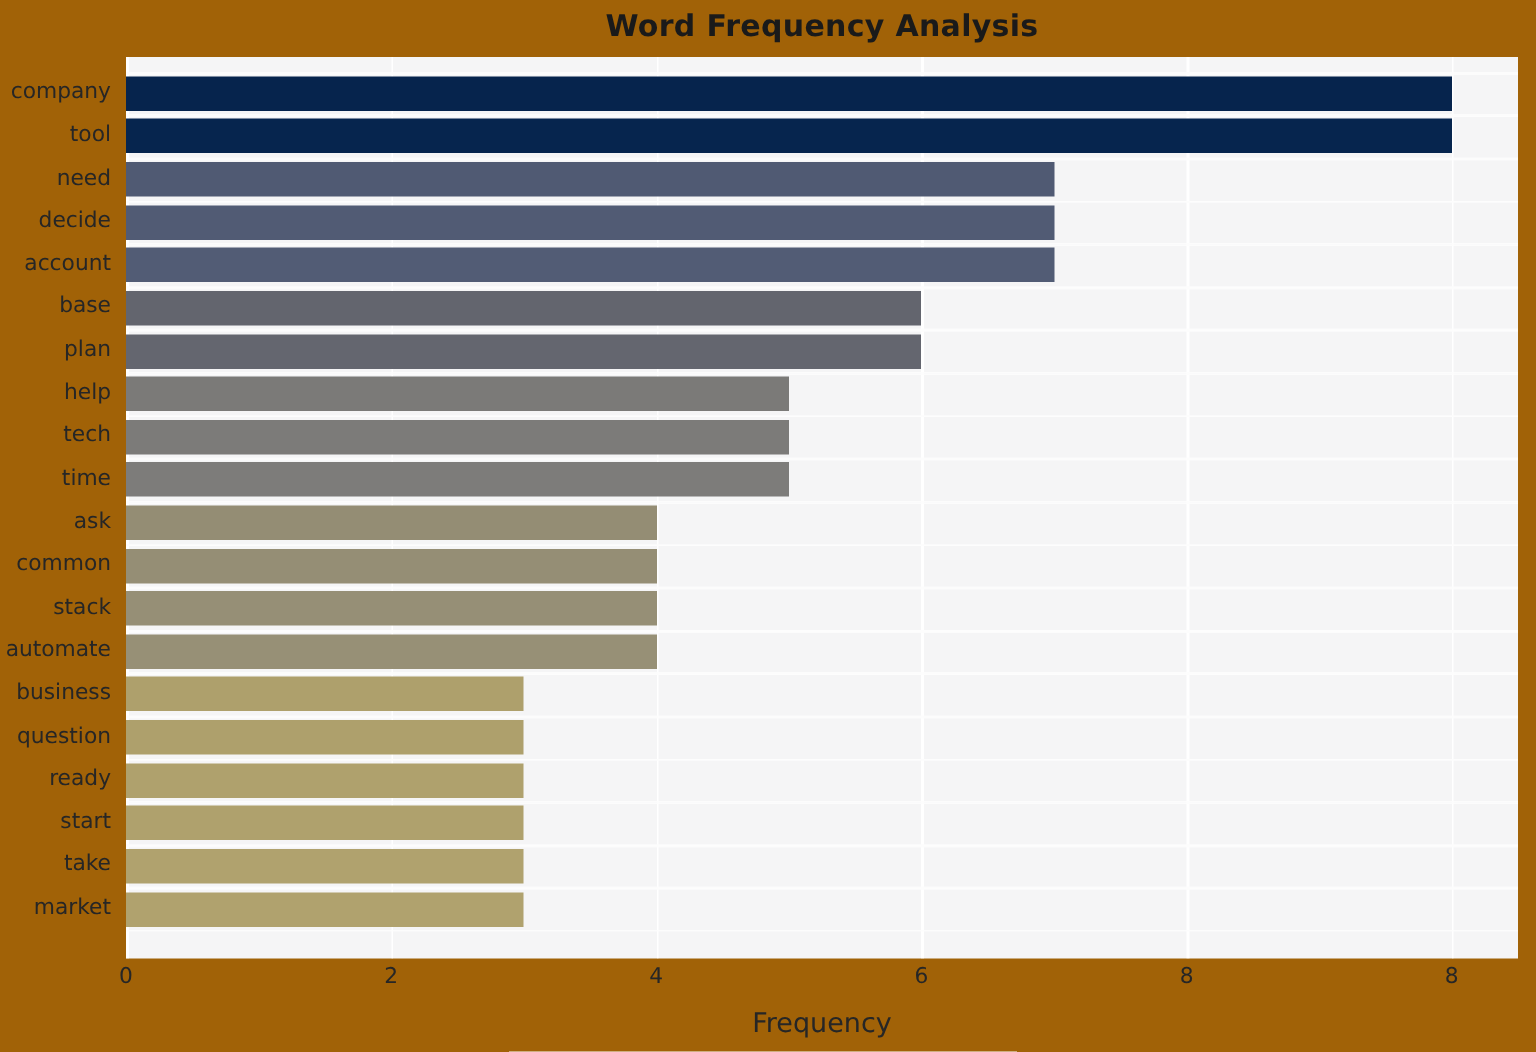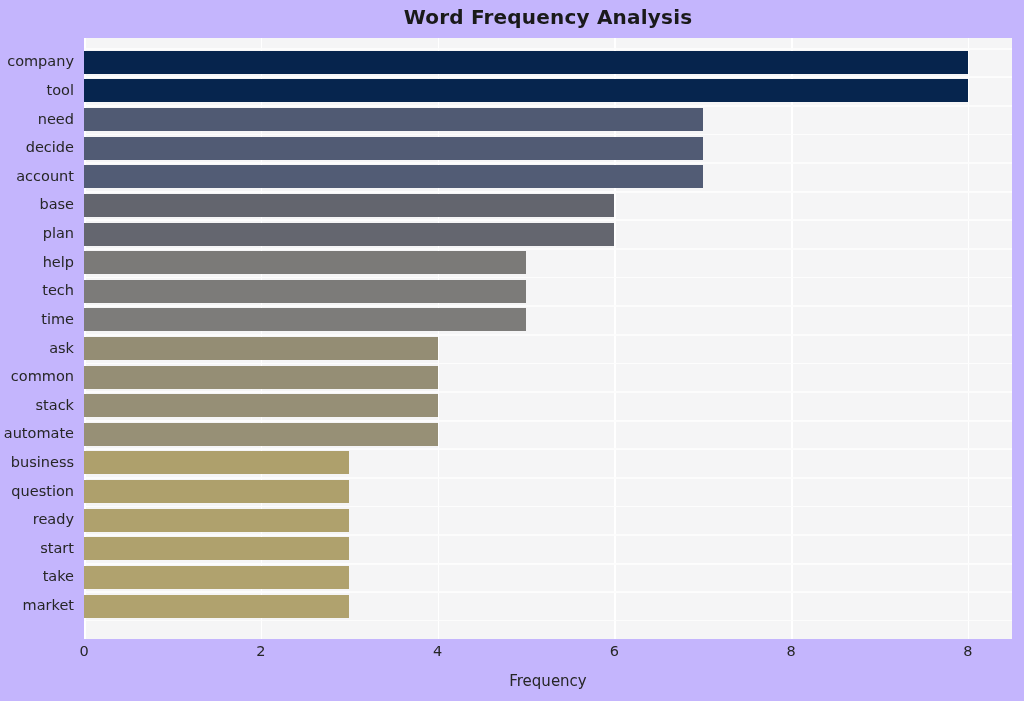--- a/index.html
+++ b/index.html
@@ -113,29 +113,29 @@
     color: #262626;
     white-space: nowrap;
   }
 
   #xlabel {
     position: absolute;
     left: 84px;
     top: 672px;
     width: 928px;
     text-align: center;
-    font-size: 15px;
+    font-size: 18px;
     color: #262626;
     white-space: nowrap;
   }
 </style>
 </head>
 <body>
 
-<div id="figure" style="background: #c4b5fd;">
+<div id="figure" style="background: #a16207;">
 
   <div id="chart-title" style="color: rgb(26, 26, 26);">Word Frequency Analysis</div>
 
   <div id="plot-area" style="background: rgb(245, 245, 246);">
     <div id="grid-layer">
         <div class="vgrid" style="left: 0px;"></div>
         <div class="vgrid" style="left: 176.762px;"></div>
         <div class="vgrid" style="left: 353.524px;"></div>
         <div class="vgrid" style="left: 530.286px;"></div>
         <div class="vgrid" style="left: 707.048px;"></div>

